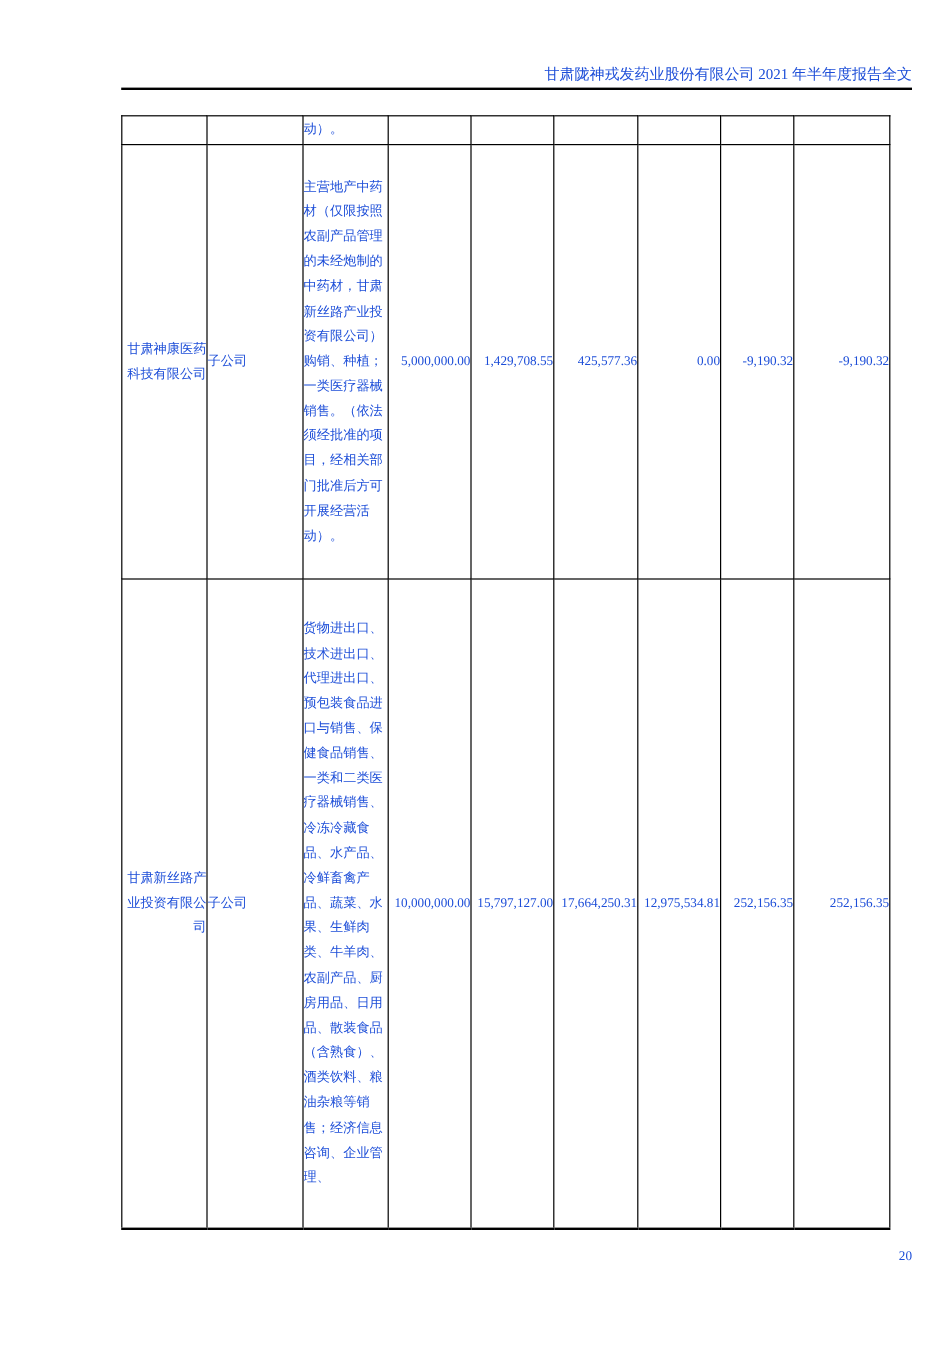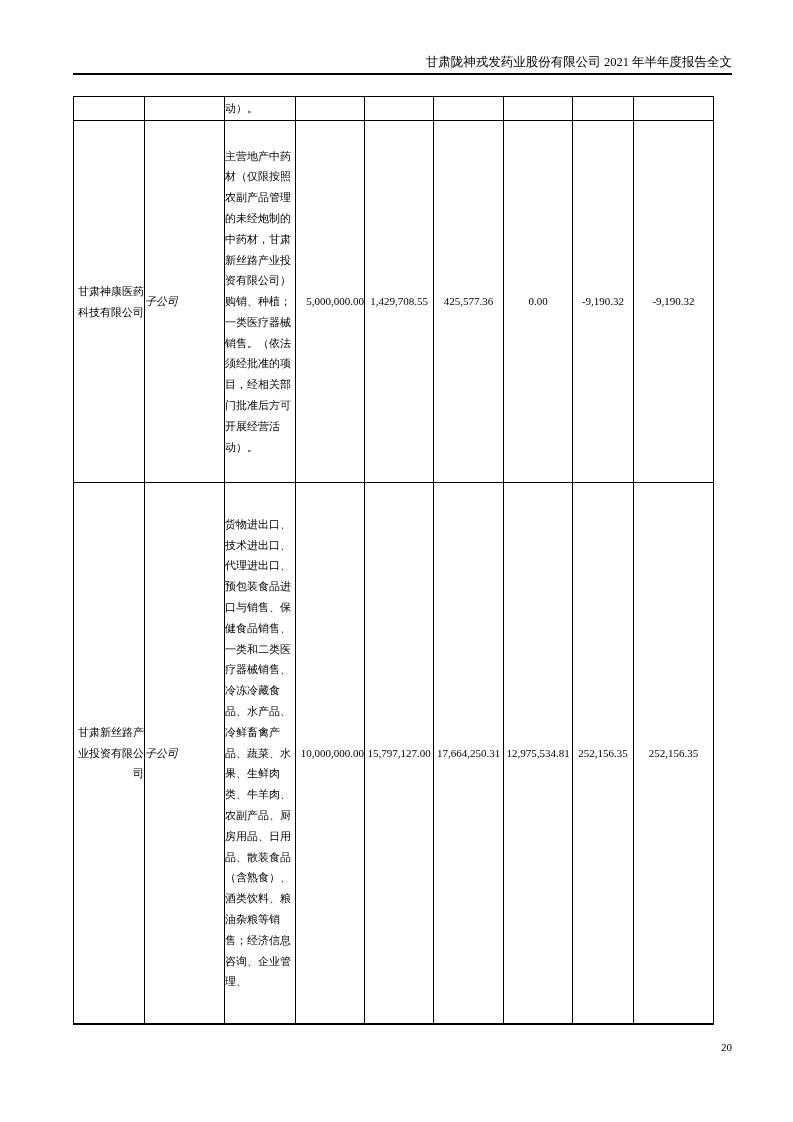--- a/index.html
+++ b/index.html
@@ -1,23 +1,24 @@
 <!DOCTYPE html>
 <html><head>
 <meta charset="utf-8">
 <style>
   html,body { margin:0; padding:0; background:#ffffff; }
   .page {
     position: relative;
     width: 737px;
     height: 1122px;
     background: #ffffff;
-    color: #000000;
+    color: #1d4ed8;
     font-family: "Liberation Serif", "DejaVu Serif", serif;
     overflow: hidden;
+    margin-left: 28px;
   }
   .report-header {
     position: absolute;
     top: 55px;
     left: 73px;
     width: 659px;
     text-align: right;
     font-size: 12.5px;
     line-height: 15px;
     white-space: nowrap;
@@ -43,23 +44,23 @@
     font-size: 11px;
     line-height: 20.8px;
     vertical-align: middle;
     padding: 0;
     overflow: hidden;
   }
   tr.row-carry td { height: 23px; }
   tr.row-a td { height: 361px; }
   tr.row-b td { height: 540px; border-bottom-width: 2px; }
   td.c-name { padding: 1px 2px 1px 4px; text-align: right; }
-  td.c-rel  { padding: 1px 2px 1px 4px; text-align: left; font-style: italic; }
+  td.c-rel  { padding: 1px 2px 1px 4px; text-align: left; }
   td.c-biz  { vertical-align: top; padding: 1px 2px 0 4px; text-align: left; line-break: strict; }
-  td.c-num  { text-align: center; padding: 0 2px; word-break: break-all; }
+  td.c-num  { text-align: right; padding: 0 2px; word-break: break-all; }
   td.c-num-left { text-align: right; padding: 0 2px; word-break: break-all; }
   .page-number {
     position: absolute;
     top: 1041px;
     left: 615px;
     width: 117px;
     text-align: right;
     font-size: 11px;
     line-height: 13px;
   }

